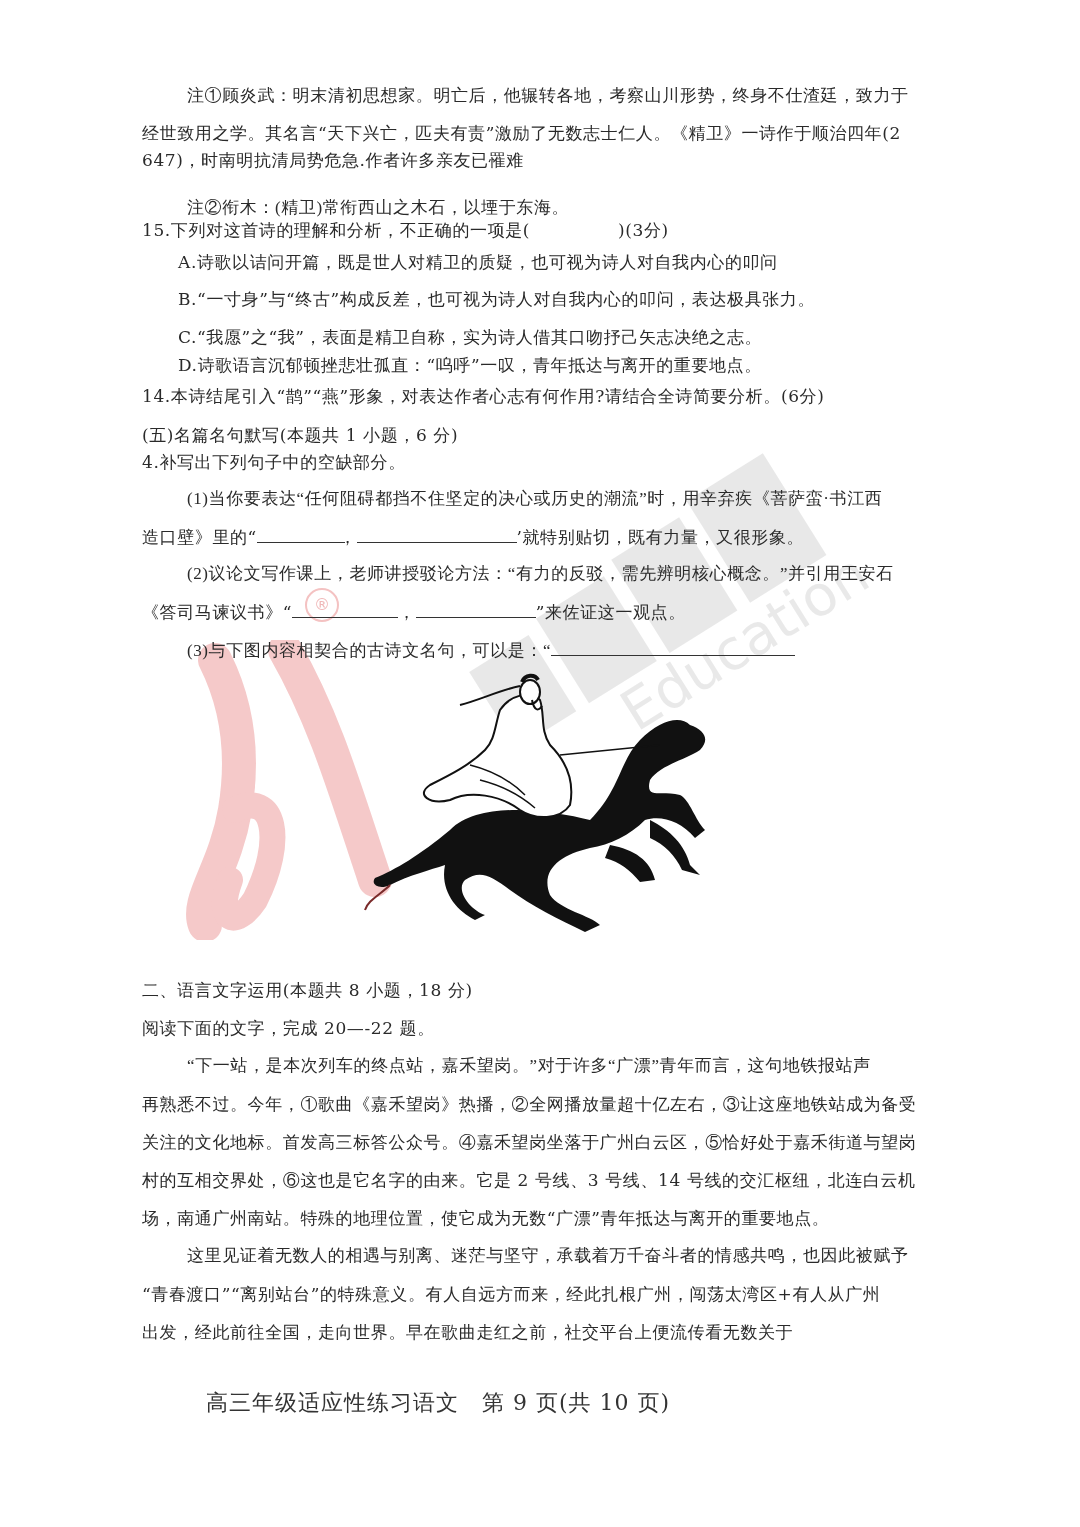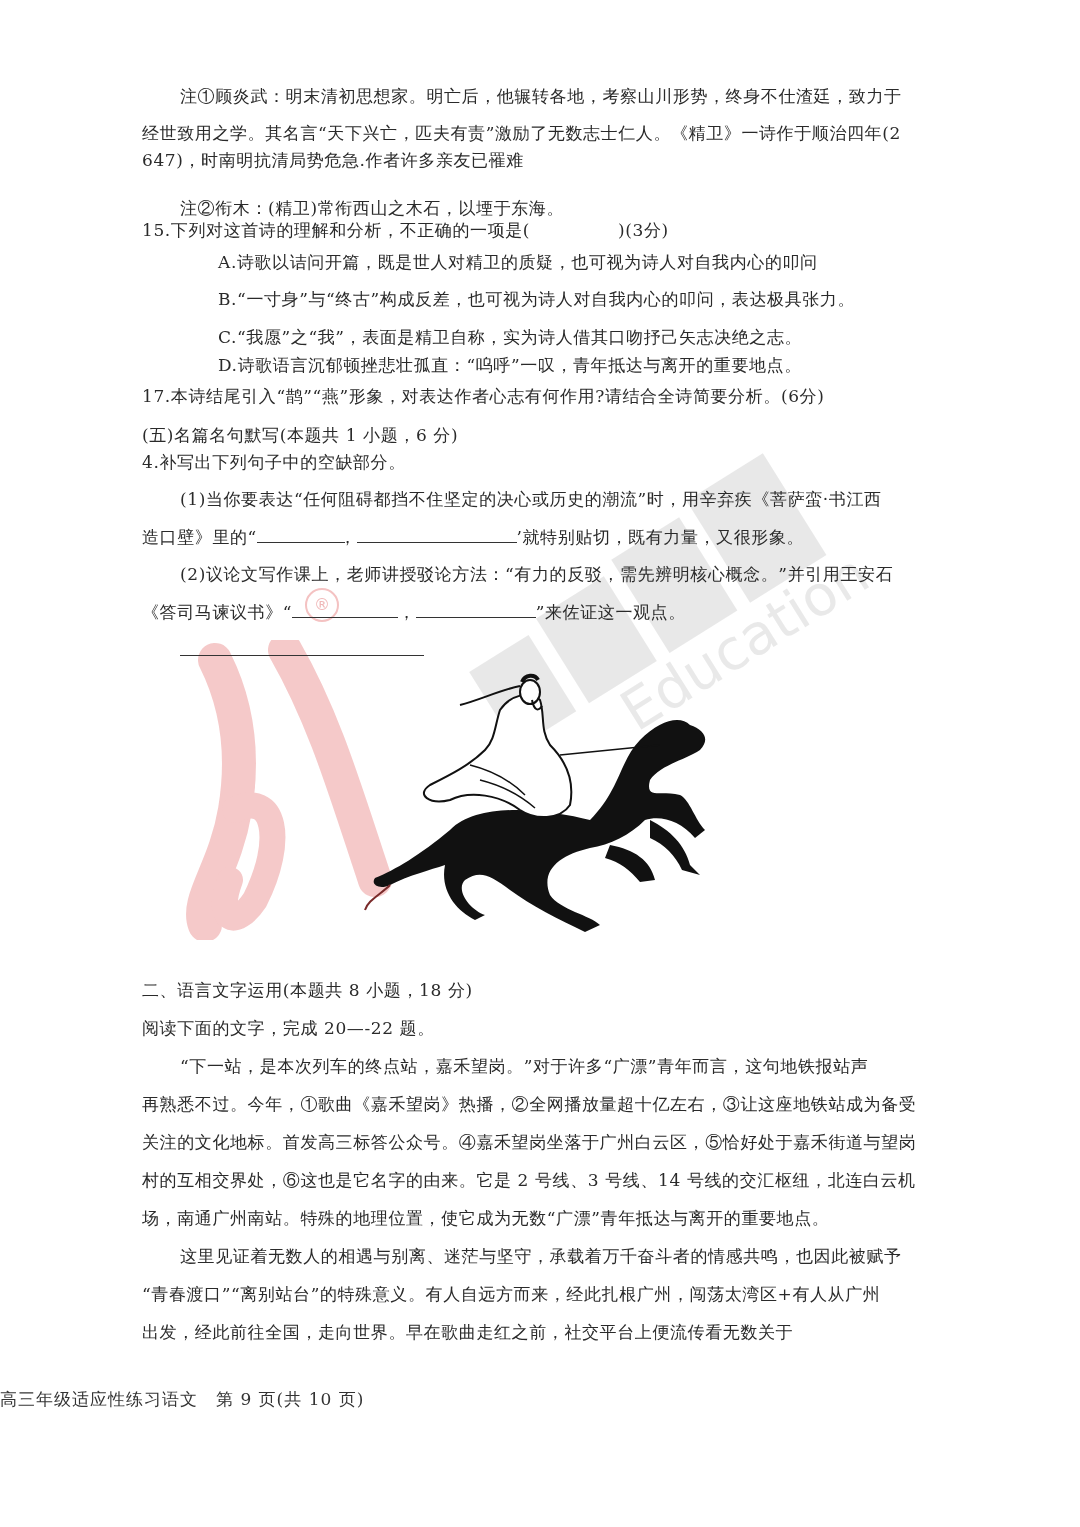--- a/index.html
+++ b/index.html
@@ -4,26 +4,26 @@
 <style>
   html, body { margin: 0; padding: 0; }
   body {
     width: 1080px; height: 1527px; background: #ffffff; position: relative; overflow: hidden;
     font-family: "DejaVu Serif", "Liberation Serif", serif; color: #222;
   }
   .line {
     position: absolute; left: 142px; font-size: 17px; line-height: 24px; white-space: nowrap;
     letter-spacing: 0.6px; color: #2a2a2a;
   }
-  .indent { left: 180px; }
-  .optindent { left: 178px; margin-left: 40px; }
+  .indent { left: 187px; font-family: Liberation Serif, serif; }
+  .optindent { left: 178px; }
   .blank { display: inline-block; border-bottom: 1.3px solid #333; height: 18px; vertical-align: baseline; }
   .footer {
-    position: absolute; top: 1388px; left: 0; width: 876px; text-align: left;
-    font-size: 17px; letter-spacing: 1px; color: #333;
+    position: absolute; top: 1388px; left: 0; width: 876px; text-align: center;
+    font-size: 22px; letter-spacing: 1px; color: #333;
   }
   .wm-red { position: absolute; left: 175px; top: 640px; width: 230px; height: 300px; opacity: 0.9; }
   .wm-gray { position: absolute; left: 420px; top: 440px; width: 480px; height: 320px; }
   .wm-reg { position: absolute; left: 305px; top: 588px; width: 30px; height: 30px; border: 2px solid #f4c2c2; border-radius: 50%;
     color: #f0b8b8; font-size: 16px; text-align: center; line-height: 30px; font-family: "DejaVu Sans", sans-serif; }
   .illus { position: absolute; left: 360px; top: 670px; width: 360px; height: 275px; }
 </style>
 </head>
 <body>
 
@@ -49,34 +49,34 @@
 <div class="line indent" style="top:196px">注②衔木：(精卫)常衔西山之木石，以堙于东海。</div>
 
 <div class="line" style="top:218px">
   <span>15.下列对这首诗的理解和分析，不正确的一项是(</span><span style="display:inline-block;width:88px"></span><span>)(3分)</span>
 </div>
 <div class="line optindent" style="top:250px">A.诗歌以诘问开篇，既是世人对精卫的质疑，也可视为诗人对自我内心的叩问</div>
 <div class="line optindent" style="top:287px">B.“一寸身”与“终古”构成反差，也可视为诗人对自我内心的叩问，表达极具张力。</div>
 <div class="line optindent" style="top:325px">C.“我愿”之“我”，表面是精卫自称，实为诗人借其口吻抒己矢志决绝之志。</div>
 <div class="line optindent" style="top:353px">D.诗歌语言沉郁顿挫悲壮孤直：“呜呼”一叹，青年抵达与离开的重要地点。</div>
 
-<div class="line" style="top:384px">17.本诗结尾引入“鹊”“燕”形象，对表达作者心志有何作用?请结合全诗简要分析。(6分)</div>
+<div class="line" style="top:384px">14.本诗结尾引入“鹊”“燕”形象，对表达作者心志有何作用?请结合全诗简要分析。(6分)</div>
 
 <div class="line" style="top:423px">(五)名篇名句默写(本题共 1 小题，6 分)</div>
 <div class="line" style="top:450px">4.补写出下列句子中的空缺部分。</div>
 <div class="line indent" style="top:487px">(1)当你要表达“任何阻碍都挡不住坚定的决心或历史的潮流”时，用辛弃疾《菩萨蛮·书江西</div>
 <div class="line" style="top:524px">
   <span>造口壁》里的“</span><span class="blank" style="width:88px"></span><span style="margin-left:-6px">，</span><span class="blank" style="width:160px"></span><span>’就特别贴切，既有力量，又很形象。</span>
 </div>
 <div class="line indent" style="top:562px">(2)议论文写作课上，老师讲授驳论方法：“有力的反驳，需先辨明核心概念。”并引用王安石</div>
 <div class="line" style="top:599px">
   <span>《答司马谏议书》“</span><span class="blank" style="width:106px"></span><span>，</span><span class="blank" style="width:120px"></span><span>”来佐证这一观点。</span>
 </div>
 <div class="line indent" style="top:637px">
-  <span class="blank" style="width:244px"></span>
+  <span>(3)与下图内容相契合的古诗文名句，可以是：“</span><span class="blank" style="width:244px"></span>
 </div>
 
 <svg class="illus" viewBox="0 0 360 275">
 
   <path d="M90 160 C 120 130, 190 140, 230 150 C 260 120, 260 90, 280 70 C 300 50, 320 45, 330 55 C 345 60, 350 70, 340 80 C 325 90, 300 95, 290 110 C 285 130, 300 120, 320 125 C 330 130, 335 150, 345 160 L 335 168 C 320 150, 300 145, 285 150 C 270 165, 250 175, 230 178 C 200 185, 180 200, 190 225 C 200 240, 230 245, 240 255 L 225 262 C 200 250, 170 235, 150 220 C 130 205, 120 200, 105 210 C 95 220, 110 240, 125 245 L 115 250 C 95 240, 80 220, 85 195 C 70 200, 50 205, 30 215 C 20 220, 10 215, 15 208 C 35 200, 60 185, 90 160 Z" fill="#111"></path>
 
   <path d="M290 150 C 310 160, 325 175, 330 195 L 340 205 L 322 200 C 315 185, 305 175, 290 168 Z" fill="#111"></path>
   <path d="M250 175 C 275 180, 290 190, 295 210 L 280 212 C 270 200, 260 192, 245 188 Z" fill="#111"></path>
 
   <path d="M140 40 C 150 25, 170 20, 180 30 C 185 45, 180 60, 190 75 C 205 90, 215 110, 210 135 C 200 150, 175 150, 160 140 C 140 125, 110 120, 90 130 C 70 135, 55 125, 70 115 C 90 105, 110 95, 125 80 C 135 70, 135 55, 140 40 Z" fill="#fff" stroke="#111" stroke-width="2"></path>

